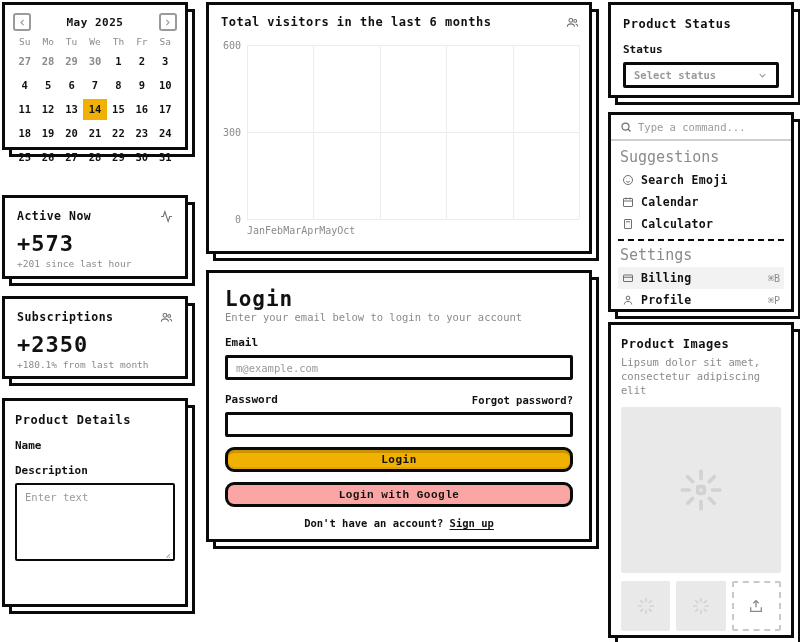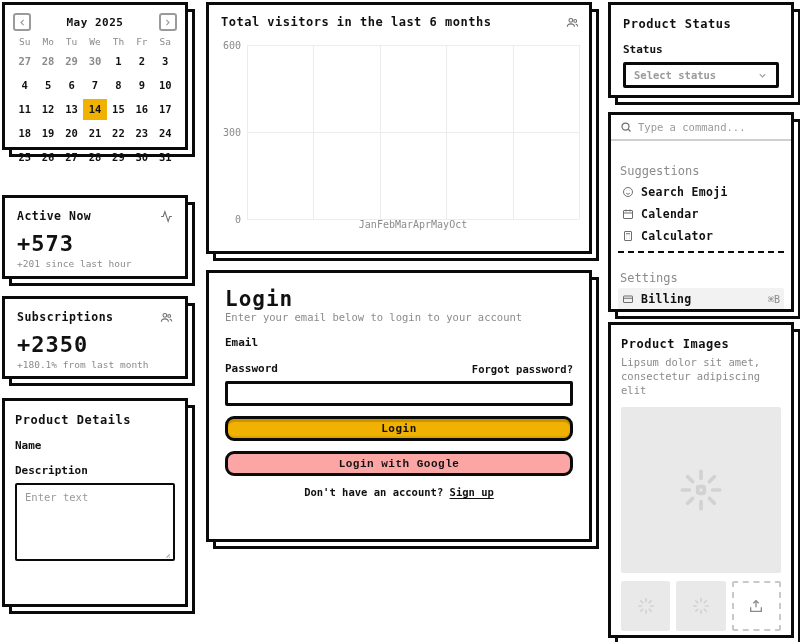--- a/index.html
+++ b/index.html
@@ -61,21 +61,21 @@
 
   
   #chart-card { left:206px; top:2px; width:386px; height:252px; }
   .chart-head { position:absolute; left:12px; right:10px; top:10px; display:flex; justify-content:space-between; align-items:center; }
   .chart-title { font-size:12px; font-weight:bold; letter-spacing:.5px; }
   .plot { position:absolute; left:38px; right:10px; top:40px; bottom:32px; }
   .gl { position:absolute; background:#ececec; }
   .gl.v { top:0; bottom:0; width:1px; }
   .gl.h { left:0; right:0; height:1px; }
   .ytick { position:absolute; right:100%; margin-right:6px; transform:translateY(-50%); font-size:10px; color:#8b8b8b; }
-  .x-axis { position:absolute; left:0; right:0; top:100%; display:flex; justify-content:center; }
+  .x-axis { position:absolute; left:0; right:0; top:100%; margin-top:6px; display:flex; justify-content:flex-start; }
   .xtick { font-size:10px; color:#8b8b8b; }
 
   
   #login-card { left:206px; top:270px; width:386px; height:272px; padding:14px 16px; }
   .login-title { font-size:21px; font-weight:bold; letter-spacing:1px; }
   .login-sub { font-size:10.5px; color:#8b8b8b; margin-top:0; }
   .login-label { font-size:11px; font-weight:bold; }
   .lbl-row { display:flex; justify-content:space-between; align-items:center; margin-top:13px; margin-bottom:6px; }
   .forgot { font-size:10.5px; font-weight:bold; cursor:pointer; }
   .login-input { height:25px; }
@@ -101,21 +101,21 @@
 
   
   #command-card { left:608px; top:112px; width:186px; height:200px; padding:0; overflow:hidden; }
   .cmd-search { display:flex; align-items:center; gap:6px; padding:6px 9px; border-bottom:2px solid #cfcfcf; }
   .cmd-search input {
     border:none; outline:none; flex:1; font-family:"DejaVu Sans Mono", monospace;
     font-size:10.5px; color:#111; width:100%;
   }
   .cmd-search input::placeholder { color:#9a9a9a; }
   .cmd-list { padding:5px 7px 4px; }
-  .cmd-group-label { font-size:12px; color:#8b8b8b; padding:2px 2px 3px;margin-top:16px; }
+  .cmd-group-label { font-size:15px; color:#8b8b8b; padding:2px 2px 3px; }
   .cmd-item { display:flex; align-items:center; gap:7px; padding:0 4px; height:22px; cursor:pointer; border-radius:2px; }
   .cmd-item.highlight { background:#f2f2f2; }
   .cmd-icon { width:12px; height:12px; color:#6e6e6e; flex:0 0 auto; }
   .cmd-label { font-size:11.5px; font-weight:bold; letter-spacing:.3px; }
   .cmd-short { margin-left:auto; font-size:10px; color:#8b8b8b; }
   .cmd-divider { border-top:2px dashed #0a0a0a; margin:4px 0 3px; }
 
   
   #images-card { left:608px; top:322px; width:186px; height:316px; padding:12px 10px; }
   .img-desc { font-size:10.5px; color:#8b8b8b; line-height:1.35; margin-top:4px; }
@@ -266,20 +266,21 @@
     </div>
 </div>
 
 <div class="card" id="login-card">
   <div class="login-title">Login</div>
   <div class="login-sub">Enter your email below to login to your account</div>
 
   <div class="lbl-row">
     <span class="login-label">Email</span>
   </div>
+  <input class="pixel-input login-input" type="text" placeholder="m@example.com" style="">
 
   <div class="lbl-row">
     <span class="login-label">Password</span>
     <span class="forgot">Forgot password?</span>
   </div>
   <input class="pixel-input login-input" type="password" style="">
 
   <div class="btn btn-primary">Login</div>
   <div class="btn btn-outline">Login with Google</div>
 

